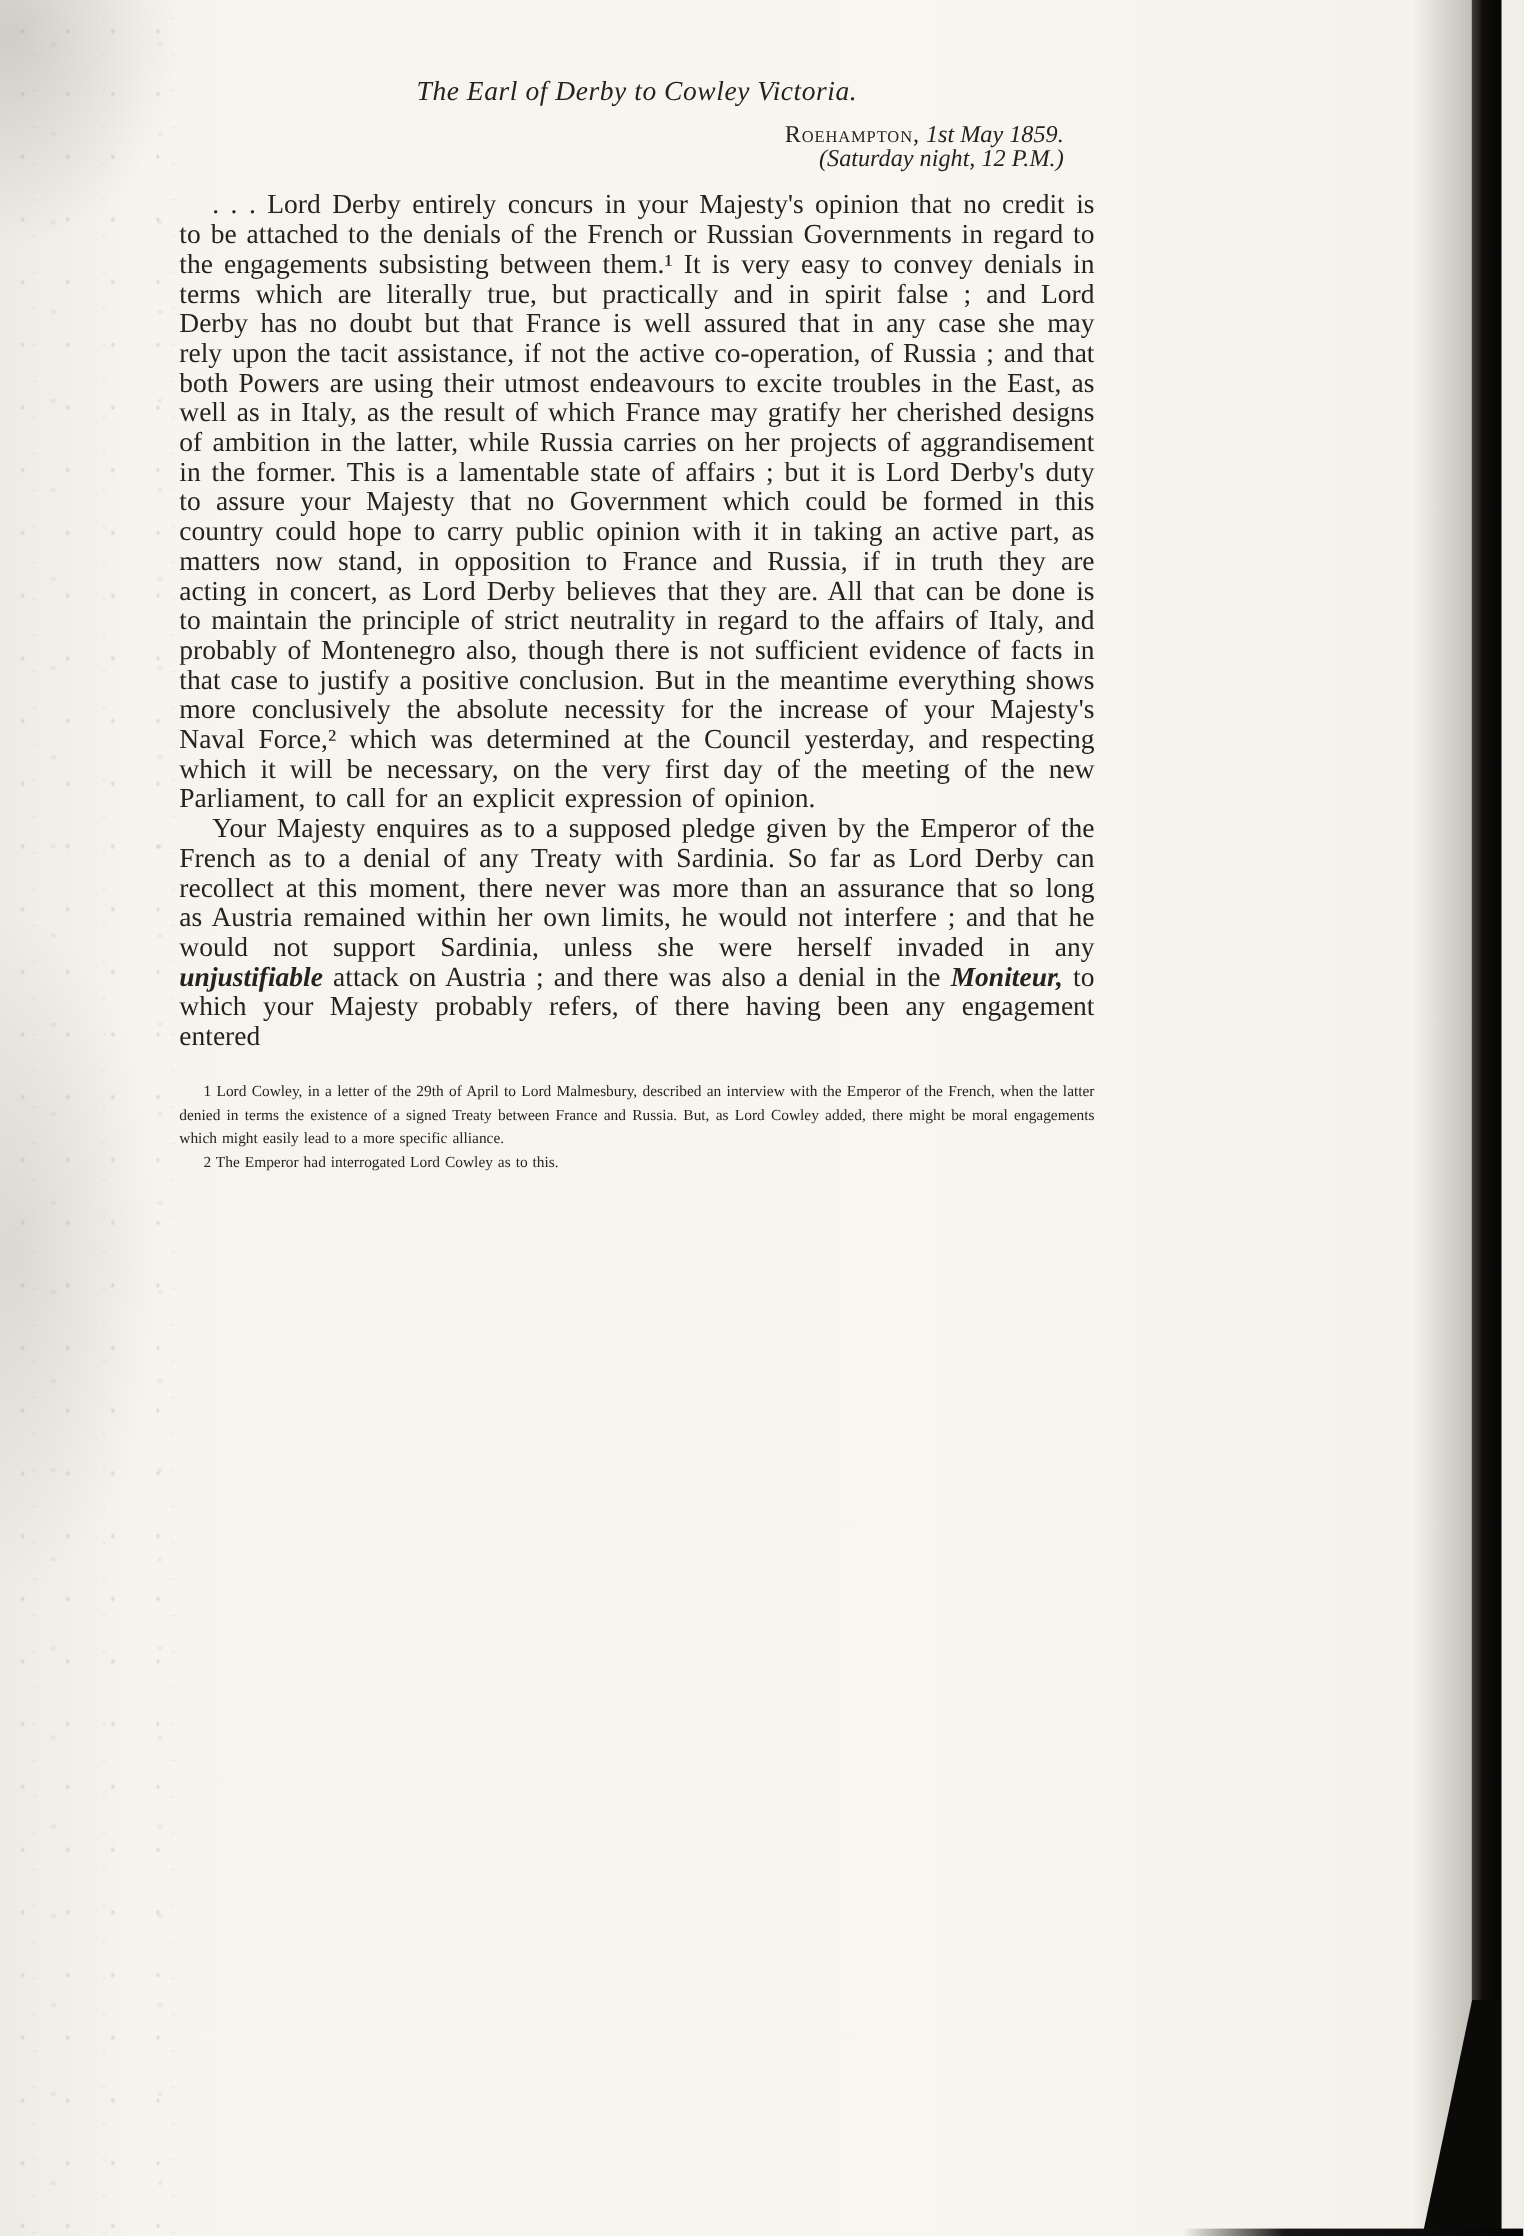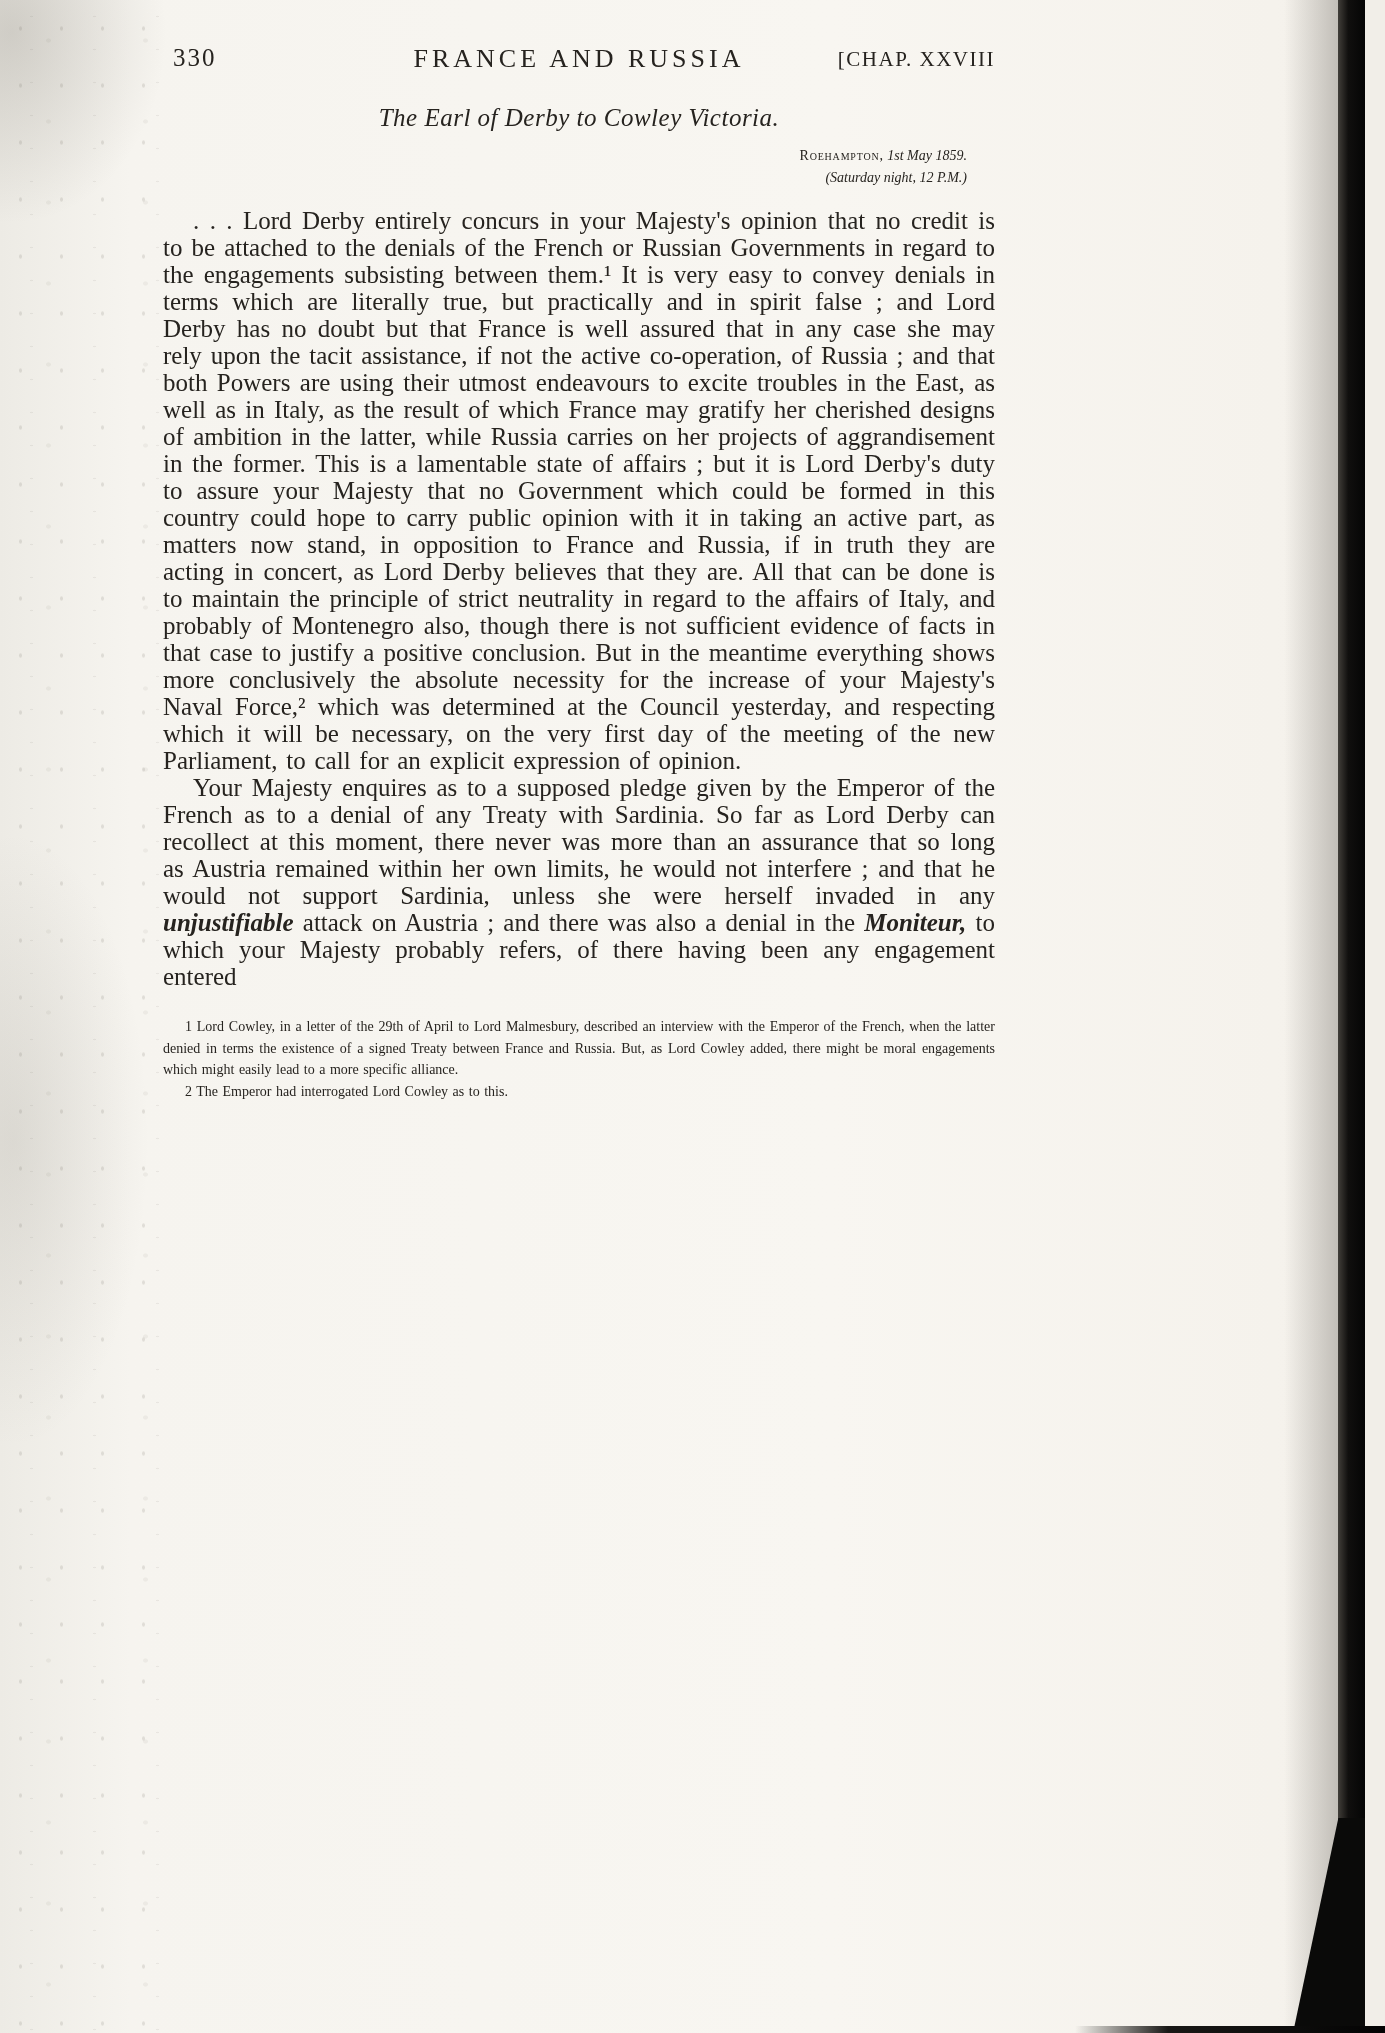--- a/index.html
+++ b/index.html
@@ -44,21 +44,21 @@
     position:absolute; left:0; right:0; top:0; text-align:center;
     font-size:26px; letter-spacing:4px;
   }
   .chapter { position:absolute; right:0; top:3px; font-size:21px; letter-spacing:1.5px; }
   .letter-title {
     margin:26px 0 0 0; text-align:center;
     font-size:25px; font-style:italic; font-weight:normal; letter-spacing:.5px;
   }
   .dateline {
     margin-top:13px; text-align:right; padding-right:28px;
-    font-size:14px; line-height:22px;
+    font-size:22px; line-height:22px;
   }
   .place { font-variant:small-caps; letter-spacing:.8px; }
   .ital { font-style:italic; }
   .body-block { margin-top:18px; }
   .body-para {
     margin:0; font-size:25px; line-height:27px;
     text-align:justify; word-spacing:2.5px; text-indent:30px;
   }
   .it { font-style:italic;font-weight:bold; }
   .footnotes { margin-top:26px; }
@@ -95,25 +95,20 @@
 
 <div class="scan">
 
   <div class="speckles"></div>
   <div class="blotch-topleft"></div>
   <div class="blotch-midleft"></div>
   <div class="right-edge-white"></div>
 
   <div class="page-content">
 
-    <header class="running-head">
-      <span class="pagenum">330</span>
-      <span class="running-title">FRANCE AND RUSSIA</span>
-      <span class="chapter">[CHAP. XXVIII</span>
-    </header>
 
     <h2 class="letter-title">The Earl of Derby to Cowley Victoria.</h2>
 
     <div class="dateline">
       <div><span class="place">Roehampton,</span><span class="ital"> 1st May 1859.</span></div>
       <div class="ital">(Saturday night, 12 P.M.)</div>
     </div>
 
     <div class="body-block">
       <p class="body-para">. . . Lord Derby entirely concurs in your Majesty's opinion that no credit is to be attached to the denials of the French or Russian Governments in regard to the engagements subsisting between them.¹ It is very easy to convey denials in terms which are literally true, but practically and in spirit false ; and Lord Derby has no doubt but that France is well assured that in any case she may rely upon the tacit assistance, if not the active co-operation, of Russia ; and that both Powers are using their utmost endeavours to excite troubles in the East, as well as in Italy, as the result of which France may gratify her cherished designs of ambition in the latter, while Russia carries on her projects of aggrandisement in the former. This is a lamentable state of affairs ; but it is Lord Derby's duty to assure your Majesty that no Government which could be formed in this country could hope to carry public opinion with it in taking an active part, as matters now stand, in opposition to France and Russia, if in truth they are acting in concert, as Lord Derby believes that they are. All that can be done is to maintain the principle of strict neutrality in regard to the affairs of Italy, and probably of Montenegro also, though there is not sufficient evidence of facts in that case to justify a positive conclusion. But in the meantime everything shows more conclusively the absolute necessity for the increase of your Majesty's Naval Force,² which was determined at the Council yesterday, and respecting which it will be necessary, on the very first day of the meeting of the new Parliament, to call for an explicit expression of opinion.</p>

